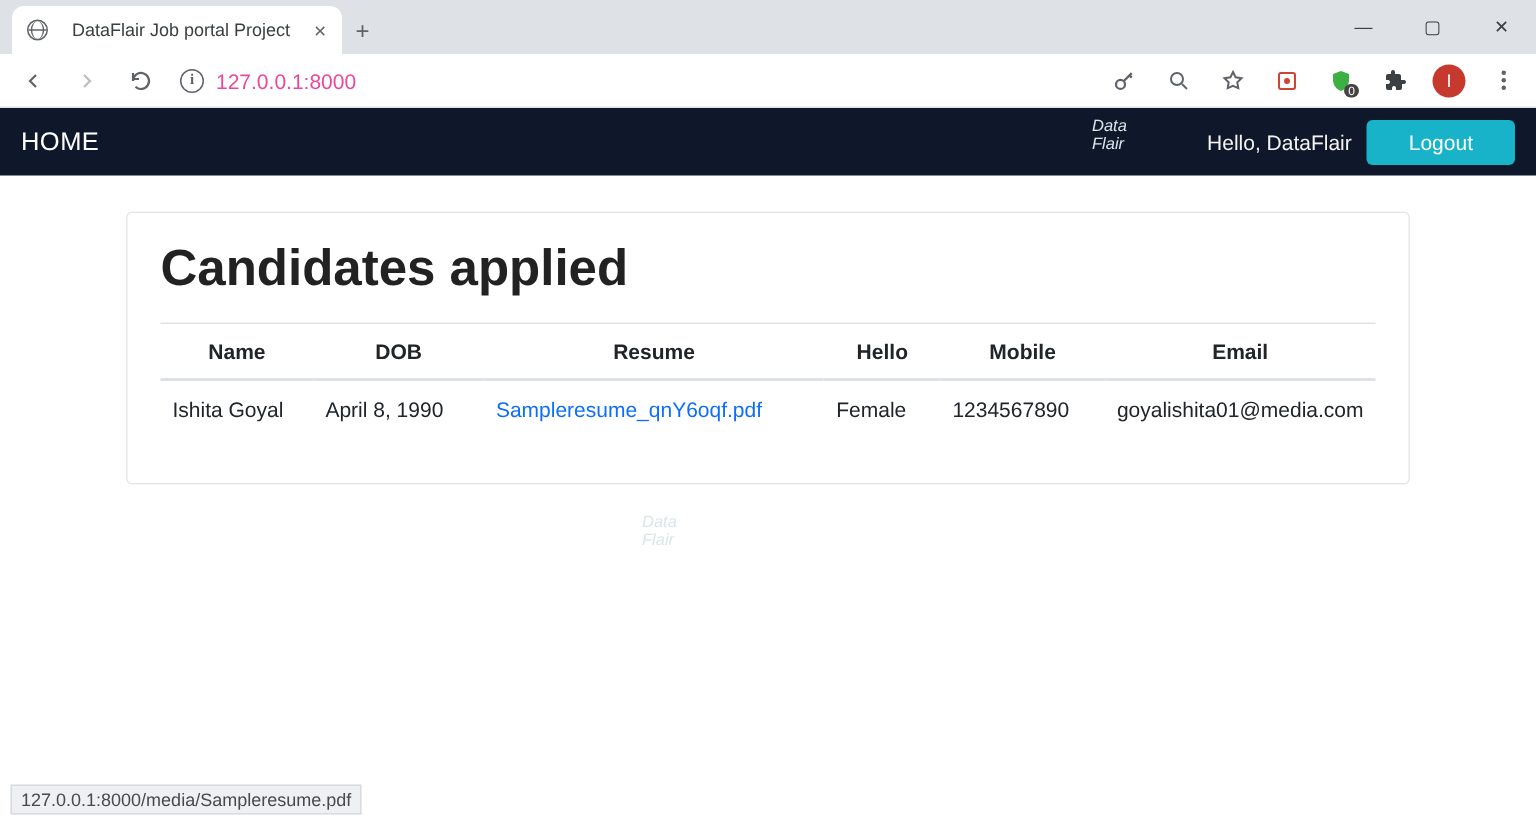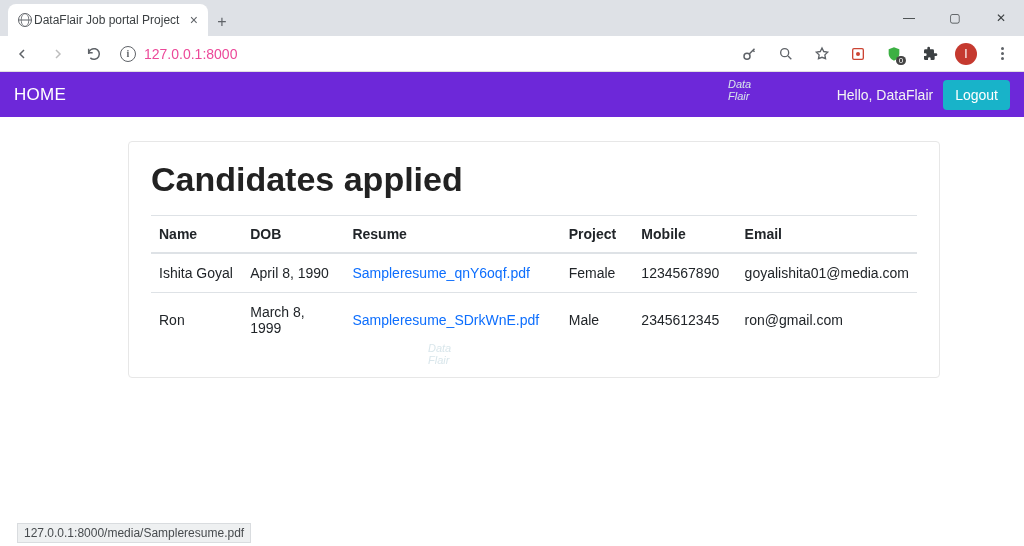--- a/index.html
+++ b/index.html
@@ -1,20 +1,20 @@
 <!DOCTYPE html>
 <html><head>
   <meta charset="utf-8">
   <style>
     * { margin: 0; padding: 0; box-sizing: border-box; }
     body { font-family: -apple-system, BlinkMacSystemFont, "Segoe UI", Arial, sans-serif; background: #fff; width: 1024px; height: 546px; overflow: hidden; position: relative; }
 
     
     .tab-bar { height: 36px; background: #dee1e6; display: flex; align-items: flex-end; padding-left: 8px; }
-    .tab { background: #fff; height: 32px; min-width: 200px; display: flex; align-items: center; padding: 0 10px; border-radius: 8px 8px 0 0; gap: 2px; font-size: 12px; color: #3c4043; }
+    .tab { background: #fff; height: 32px; min-width: 200px; display: flex; align-items: center; padding: 0 10px; border-radius: 8px 8px 0 0; gap: 16px; font-size: 12px; color: #3c4043; }
     .tab .globe { width: 14px; height: 14px; border: 1.2px solid #5f6368; border-radius: 50%; position: relative; flex-shrink: 0; }
     .tab .globe::before { content:""; position:absolute; left:0; right:0; top:50%; border-top:1px solid #5f6368; transform:translateY(-50%);}
     .tab .globe::after { content:""; position:absolute; top:0; bottom:0; left:50%; width:7px; border:1px solid #5f6368; border-top:none; border-bottom:none; border-radius:50%; transform:translateX(-50%);}
     .tab .close { margin-left:auto; color:#5f6368; font-size:14px; line-height:1; cursor:pointer;}
     .new-tab { width:28px; height:28px; display:flex; align-items:center; justify-content:center; color:#5f6368; font-size:16px; cursor:pointer;}
     .window-controls { margin-left:auto; display:flex; height:36px;}
     .wc { width:46px; display:flex; align-items:center; justify-content:center; color:#3c4043; font-size:12px; cursor:pointer;}
 
     .addr-bar { height:36px; background:#fff; display:flex; align-items:center; padding:0 8px; gap:8px; border-bottom:1px solid #e0e0e0;}
     .nav-ico { width:28px; height:28px; display:flex; align-items:center; justify-content:center; color:#5f6368; cursor:pointer; border-radius:50%;}
@@ -22,39 +22,39 @@
     .url-field { flex:0 0 auto; display:flex; align-items:center; gap:8px; margin-left:4px;}
     .url-info { width:16px; height:16px; border:1.3px solid #5f6368; border-radius:50%; display:flex; align-items:center; justify-content:center; font-size:10px; color:#5f6368; font-family:serif; font-weight:bold;}
     .url-text { font-size:14px; color:#ec4899;}
     .addr-spacer { flex:1;}
     .ext-ico { width:28px; height:28px; display:flex; align-items:center; justify-content:center; cursor:pointer; font-size:14px; color:#5f6368;}
     .avatar { width:22px; height:22px; border-radius:50%; background:#c5392f; color:#fff; display:flex; align-items:center; justify-content:center; font-size:12px; font-weight:500;}
     .menu-dots { display:flex; flex-direction:column; gap:2px;}
     .menu-dots span{width:3px;height:3px;background:#5f6368;border-radius:50%;}
 
     
-    .navbar { height:45px; background:#6d28d9; display:flex; align-items:center; padding:0 14px; color:#fff;}
+    .navbar { height:45px; background:#0f172a; display:flex; align-items:center; padding:0 14px; color:#fff;}
     .navbar .home { font-size:17px; letter-spacing:0.3px;}
     .navbar .spacer { flex:1;}
     .navbar .greet { font-size:14px; margin-right:10px; color:#f3f3f3;}
-    .logout-btn { background:#18b3c9; color:#fff; border:none; padding:7px 12px; border-radius:4px; font-size:14px; cursor:pointer;}
+    .logout-btn { background:#18b3c9; color:#fff; border:none; padding:7px 28px; border-radius:4px; font-size:14px; cursor:pointer;}
 
     
-    .content { padding:24px 84px 16px;margin-left:44px;}
+    .content { padding:24px 84px 16px;}
     .card { border:1px solid #e7e7e7; border-radius:4px; padding:18px 22px 30px;}
     .page-title { font-size:34px; font-weight:600; color:#222; margin-bottom:16px;}
     table { width:100%; border-collapse:collapse; font-size:14px; color:#212529;}
-    thead th { text-align:left; font-weight:700; padding:10px 8px; border-top:1px solid #dee2e6; border-bottom:2px solid #dee2e6;}
+    thead th { text-align:center; font-weight:700; padding:10px 8px; border-top:1px solid #dee2e6; border-bottom:2px solid #dee2e6;}
     tbody td { padding:11px 8px; border-top:1px solid #dee2e6;}
     tbody tr.hover td { background:#e9e9e9;}
     .resume-link { color:#0d6efd; text-decoration:none; cursor:pointer;}
     tbody tr.hover .resume-link { text-decoration:underline; color:#0a58ca;}
 
     
-    .status-bar { position:absolute; left:17px; bottom:3px; background:#eef0f1; border:1px solid #d9dcdf; font-size:12px; color:#474b4e; padding:2px 6px;}
+    .status-bar { position:absolute; left:7px; bottom:3px; background:#eef0f1; border:1px solid #d9dcdf; font-size:12px; color:#474b4e; padding:2px 6px;}
 
     
     .wm { position:absolute; color:#d9e6eb; font-size:11px; pointer-events:none; font-style:italic;}
     .wm1 { left:728px; top:78px;}
     .wm2 { left:428px; top:342px;}
   </style>
 </head>
 <body>
 
 <div class="tab-bar">
@@ -147,42 +147,34 @@
 
 <div class="content">
   <div class="card">
     <h1 class="page-title">Candidates applied</h1>
     <table>
       <thead>
         <tr>
           <th style="width:14%">Name</th>
           <th style="width:16%">DOB</th>
           <th style="width:29%">Resume</th>
-          <th style="width:10%">Project</th>
+          <th style="width:10%">Hello</th>
           <th style="width:14%">Mobile</th>
           <th>Email</th>
         </tr>
       </thead>
       <tbody id="tbody">
           <tr>
             <td>Ishita Goyal</td>
             <td>April 8, 1990</td>
             <td><a class="resume-link">Sampleresume_qnY6oqf.pdf</a></td>
             <td>Female</td>
             <td>1234567890</td>
             <td>goyalishita01@media.com</td>
           </tr>
-          <tr>
-            <td>Ron</td>
-            <td>March 8, 1999</td>
-            <td><a class="resume-link">Sampleresume_SDrkWnE.pdf</a></td>
-            <td>Male</td>
-            <td>2345612345</td>
-            <td>ron@gmail.com</td>
-          </tr>
         </tbody>
     </table>
   </div>
 </div>
 
 <div class="wm wm1">Data<br>Flair</div>
 <div class="wm wm2">Data<br>Flair</div>
 
 <div class="status-bar">127.0.0.1:8000/media/Sampleresume.pdf</div>
 

